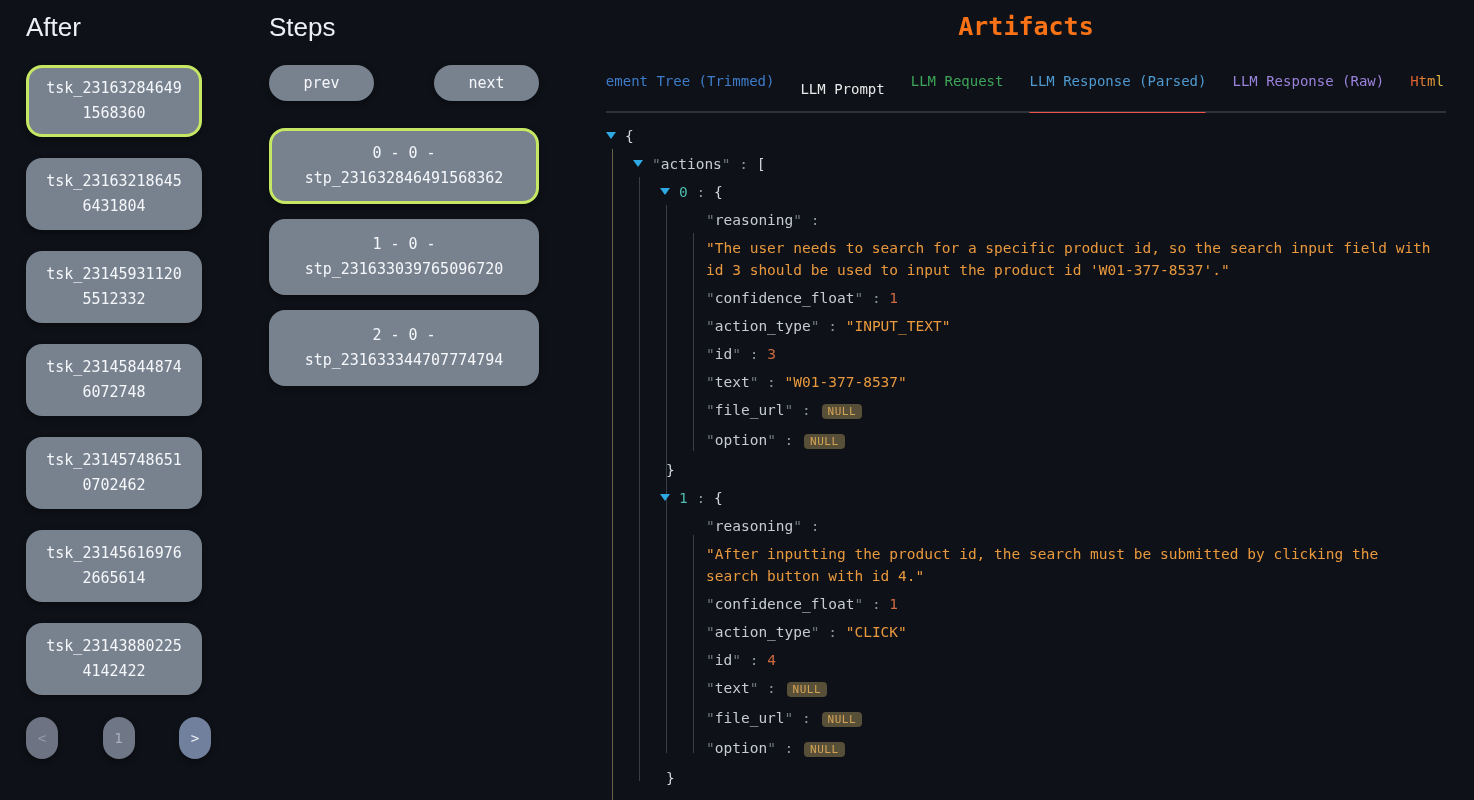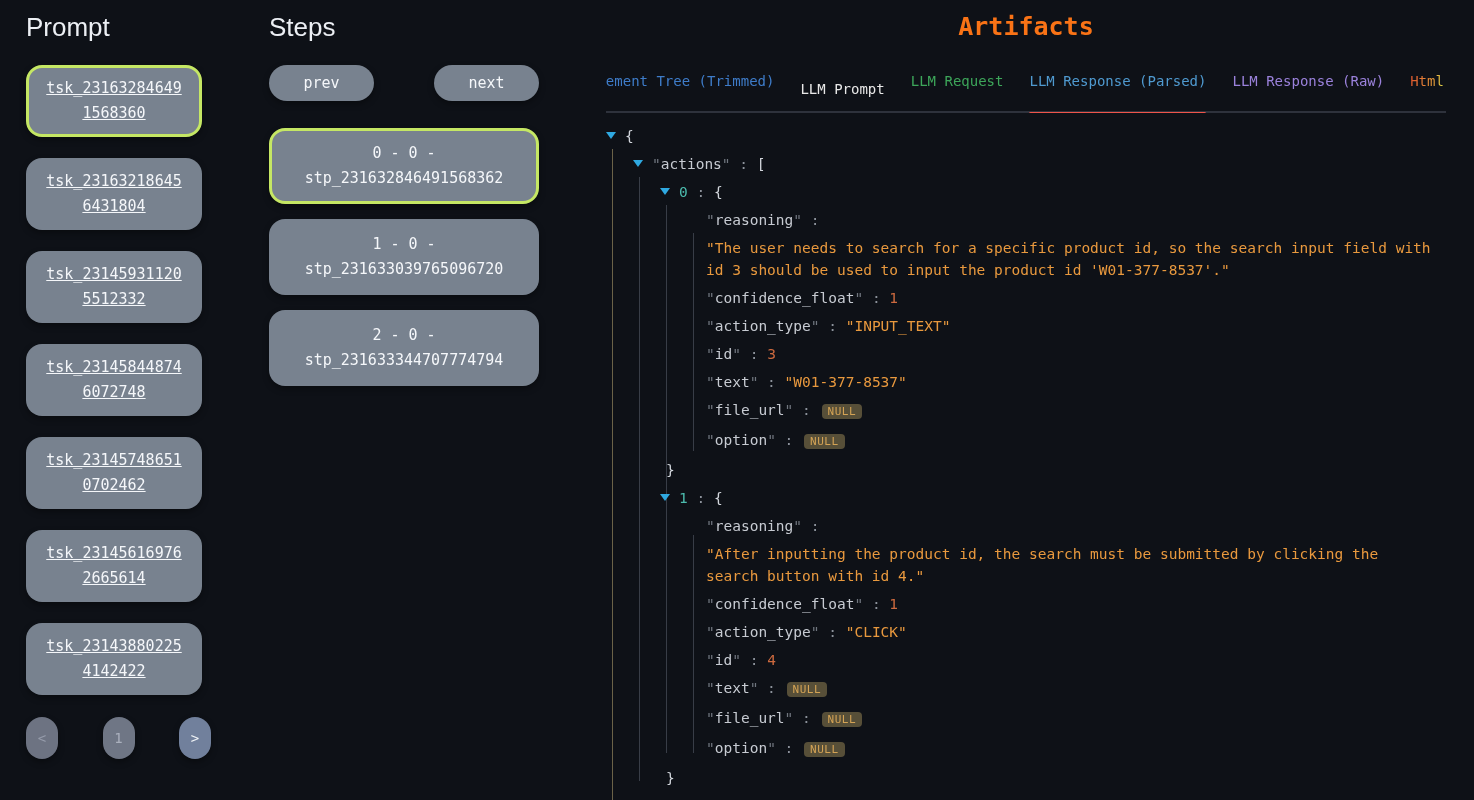--- a/index.html
+++ b/index.html
@@ -26,21 +26,21 @@
   
   .blk-btn {
     display:block; width:100%;
     background:#78828f; color:#f5f7fa;
     border:3px solid transparent; border-radius:16px;
     font-family:"DejaVu Sans Mono", monospace;
     font-size:15px; line-height:25px; text-align:center;
     cursor:pointer; box-shadow:0 3px 6px rgba(0,0,0,.35);
     word-break:break-all;
   }
-  .task-btn { min-height:67px; margin-bottom:21px; padding:8px 15px;text-decoration:underline; }
+  .task-btn { min-height:67px; margin-bottom:21px; padding:8px 15px; }
   .step-btn { min-height:72px; margin-bottom:15px; padding:10px 12px; word-break:normal; }
   .blk-btn.selected { border-color:#c5e764; }
 
   .pill-sm {
     background:#78828f; color:#f5f7fa; border:none; border-radius:22px;
     font-family:"DejaVu Sans Mono", monospace; font-size:15px;
     width:105px; height:36px; cursor:pointer;
     box-shadow:0 3px 6px rgba(0,0,0,.35);
   }
   #prevnext { display:flex; justify-content:space-between; width:270px; margin-bottom:27px; }
@@ -95,21 +95,21 @@
     background:#574f38; color:#d4a355; border-radius:4px;
     padding:1px 6px; font-size:11px; letter-spacing:.5px; margin-left:2px;
   }
   .guide { position:absolute; width:1px; background:#383d47; z-index:0; }
   .guide.root { background:#6b6248; }
 </style>
 </head>
 <body>
 
 <aside id="tasks-col">
-  <div class="col-title">Prompt</div>
+  <div class="col-title">After</div>
   <div id="task-list">
       <button class="blk-btn task-btn selected">tsk_231632846491568360</button>
       <button class="blk-btn task-btn">tsk_231632186456431804</button>
       <button class="blk-btn task-btn">tsk_231459311205512332</button>
       <button class="blk-btn task-btn">tsk_231458448746072748</button>
       <button class="blk-btn task-btn">tsk_231457486510702462</button>
       <button class="blk-btn task-btn">tsk_231456169762665614</button>
       <button class="blk-btn task-btn">tsk_231438802254142422</button>
     </div>
   <div id="pagination">

